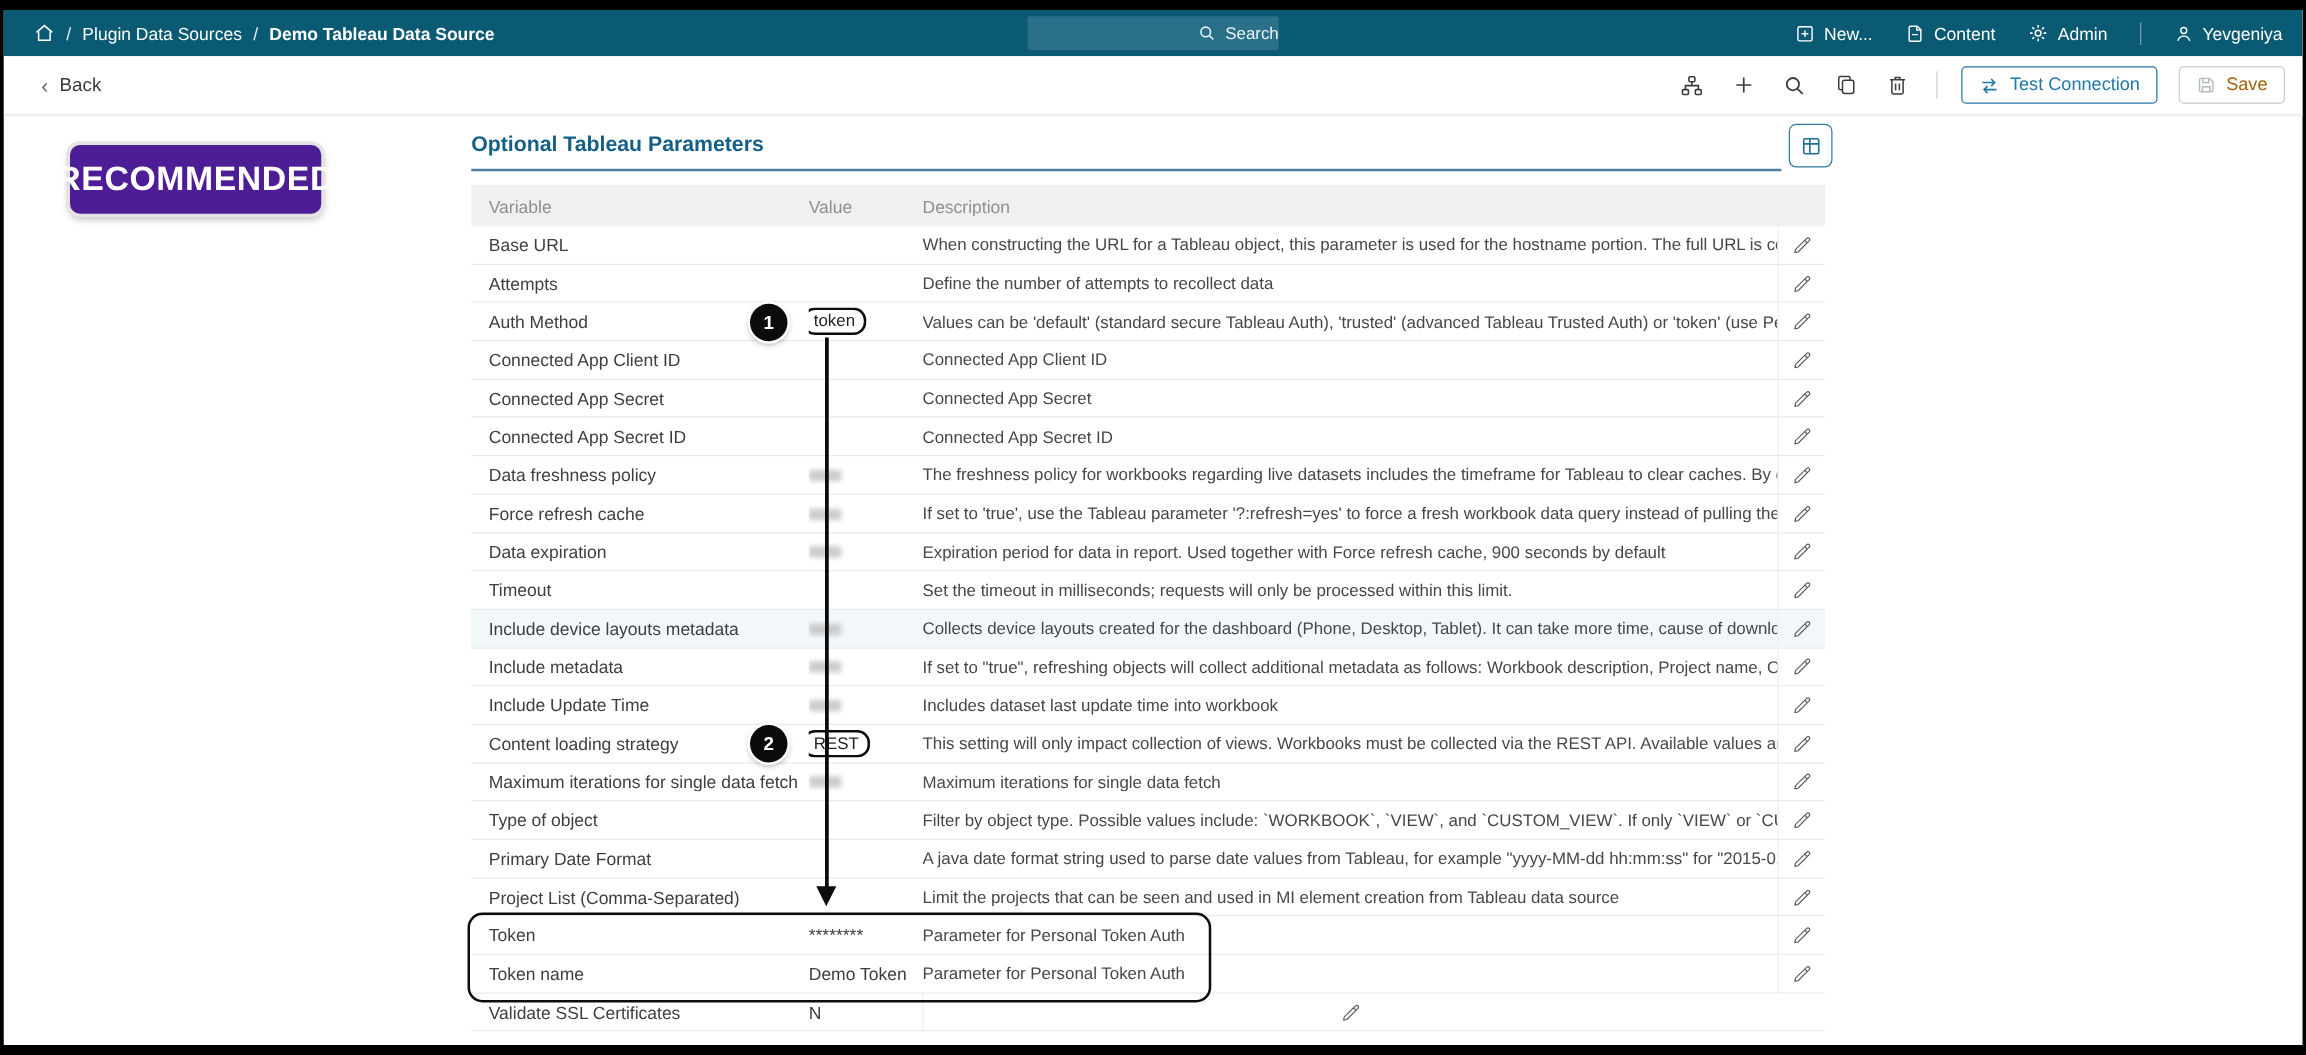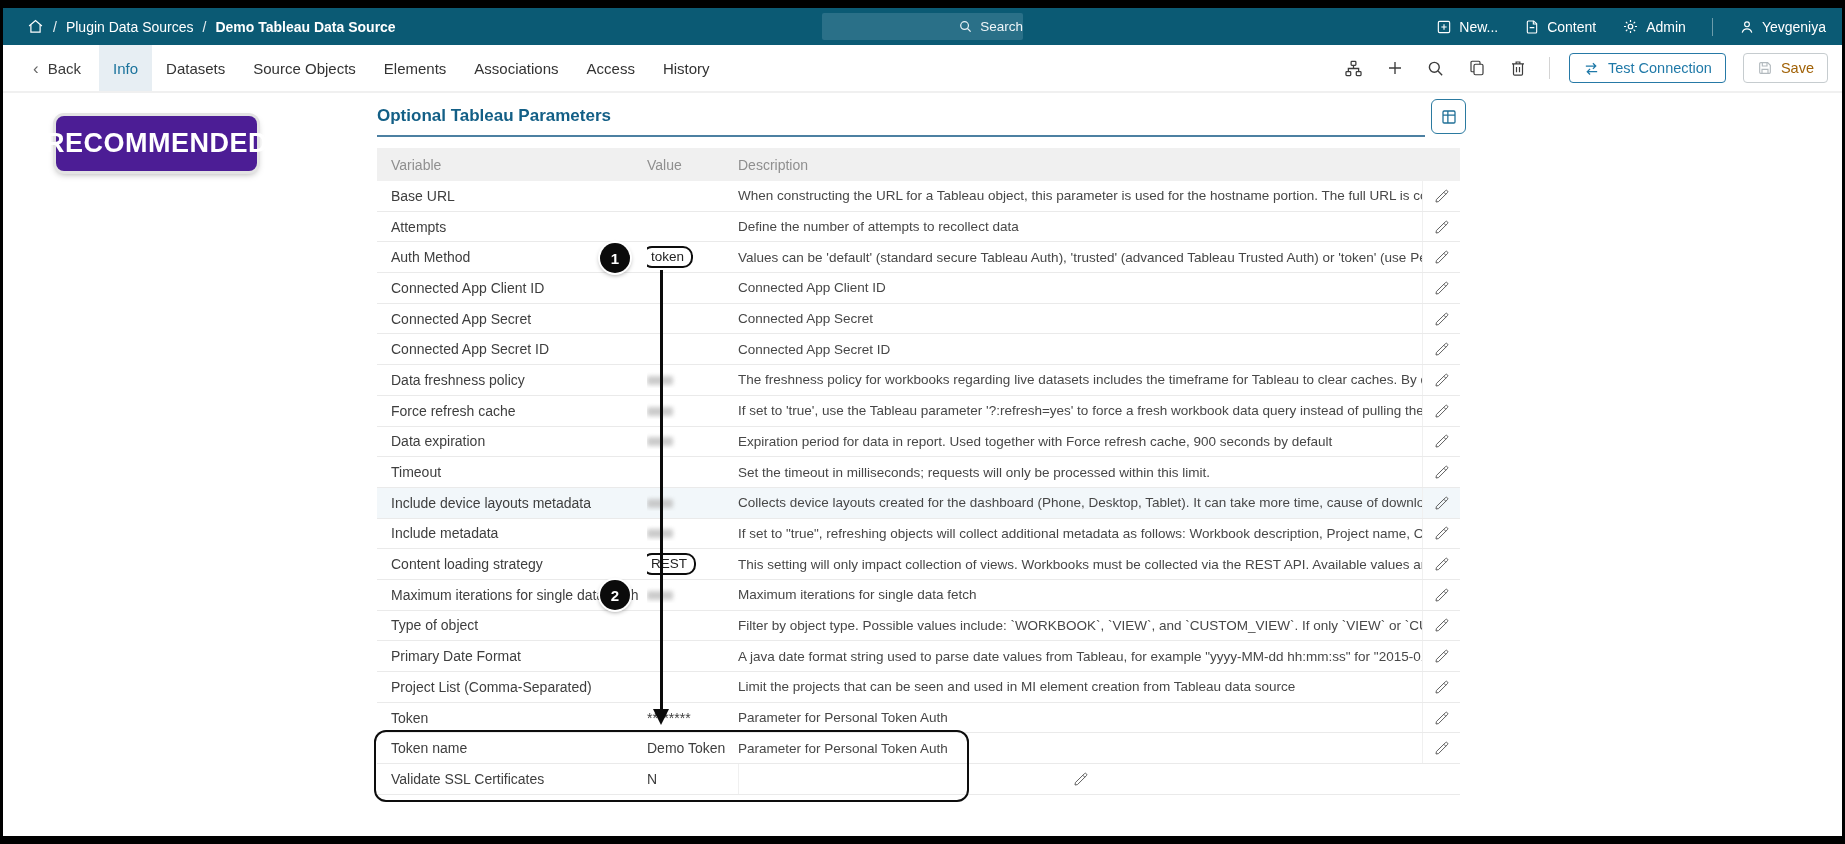--- a/index.html
+++ b/index.html
@@ -156,43 +156,20 @@
         <span>Yevgeniya</span>
       </div>
     </div>
   </div>
 
   <div class="tabbar">
     <div class="backbtn">
       <span class="chev">‹</span>
       <span>Back</span>
     </div>
-    <div class="tabs">
-      <div class="tab active">
-          <span>Info</span>
-        </div>
-      <div class="tab">
-          <span>Datasets</span>
-        </div>
-      <div class="tab">
-          <span>Source Objects</span>
-        </div>
-      <div class="tab">
-          <span>Elements</span>
-        </div>
-      <div class="tab">
-          <span>Associations</span>
-        </div>
-      <div class="tab">
-          <span>Access</span>
-        </div>
-      <div class="tab">
-          <span>History</span>
-        </div>
-    </div>
   </div>
 
   <div class="toolbar">
     <span class="toolico">
       <svg width="19" height="19" viewBox="0 0 24 24" fill="none" stroke="#3c3c3c" stroke-width="1.6">
         <rect x="9" y="3" width="6" height="5" rx="1"></rect>
           <rect x="2.5" y="16" width="6" height="5" rx="1"></rect>
           <rect x="15.5" y="16" width="6" height="5" rx="1"></rect>
         <path d="M12 8v4M5.5 16v-4h13v4"></path>
       </svg>
@@ -425,20 +402,33 @@
     <div class="c-act">
       <span class="editbtn">
         <svg width="16" height="16" viewBox="0 0 24 24" fill="none" stroke="#555" stroke-width="1.4">
           <path d="M3.6 17.3 3 21l3.7-.6L20 7.1a2 2 0 0 0 .1-2.9 2 2 0 0 0-3-.1L3.6 17.3z"></path>
           <path d="M14.8 6.4l2.8 2.8"></path>
         </svg>
       </span>
     </div>
   </div>
 
+  <div class="trow">
+    <div class="c-var">Include Update Time</div>
+    <div class="c-val"><span class="redact"></span></div>
+    <div class="c-desc">Includes dataset last update time into workbook</div>
+    <div class="c-act">
+      <span class="editbtn">
+        <svg width="16" height="16" viewBox="0 0 24 24" fill="none" stroke="#555" stroke-width="1.4">
+          <path d="M3.6 17.3 3 21l3.7-.6L20 7.1a2 2 0 0 0 .1-2.9 2 2 0 0 0-3-.1L3.6 17.3z"></path>
+          <path d="M14.8 6.4l2.8 2.8"></path>
+        </svg>
+      </span>
+    </div>
+  </div>
 
   <div class="trow">
     <div class="c-var">Content loading strategy</div>
     <div class="c-val"><span class="pill">REST</span></div>
     <div class="c-desc">This setting will only impact collection of views. Workbooks must be collected via the REST API. Available values are: W...</div>
     <div class="c-act">
       <span class="editbtn">
         <svg width="16" height="16" viewBox="0 0 24 24" fill="none" stroke="#555" stroke-width="1.4">
           <path d="M3.6 17.3 3 21l3.7-.6L20 7.1a2 2 0 0 0 .1-2.9 2 2 0 0 0-3-.1L3.6 17.3z"></path>
           <path d="M14.8 6.4l2.8 2.8"></path>

